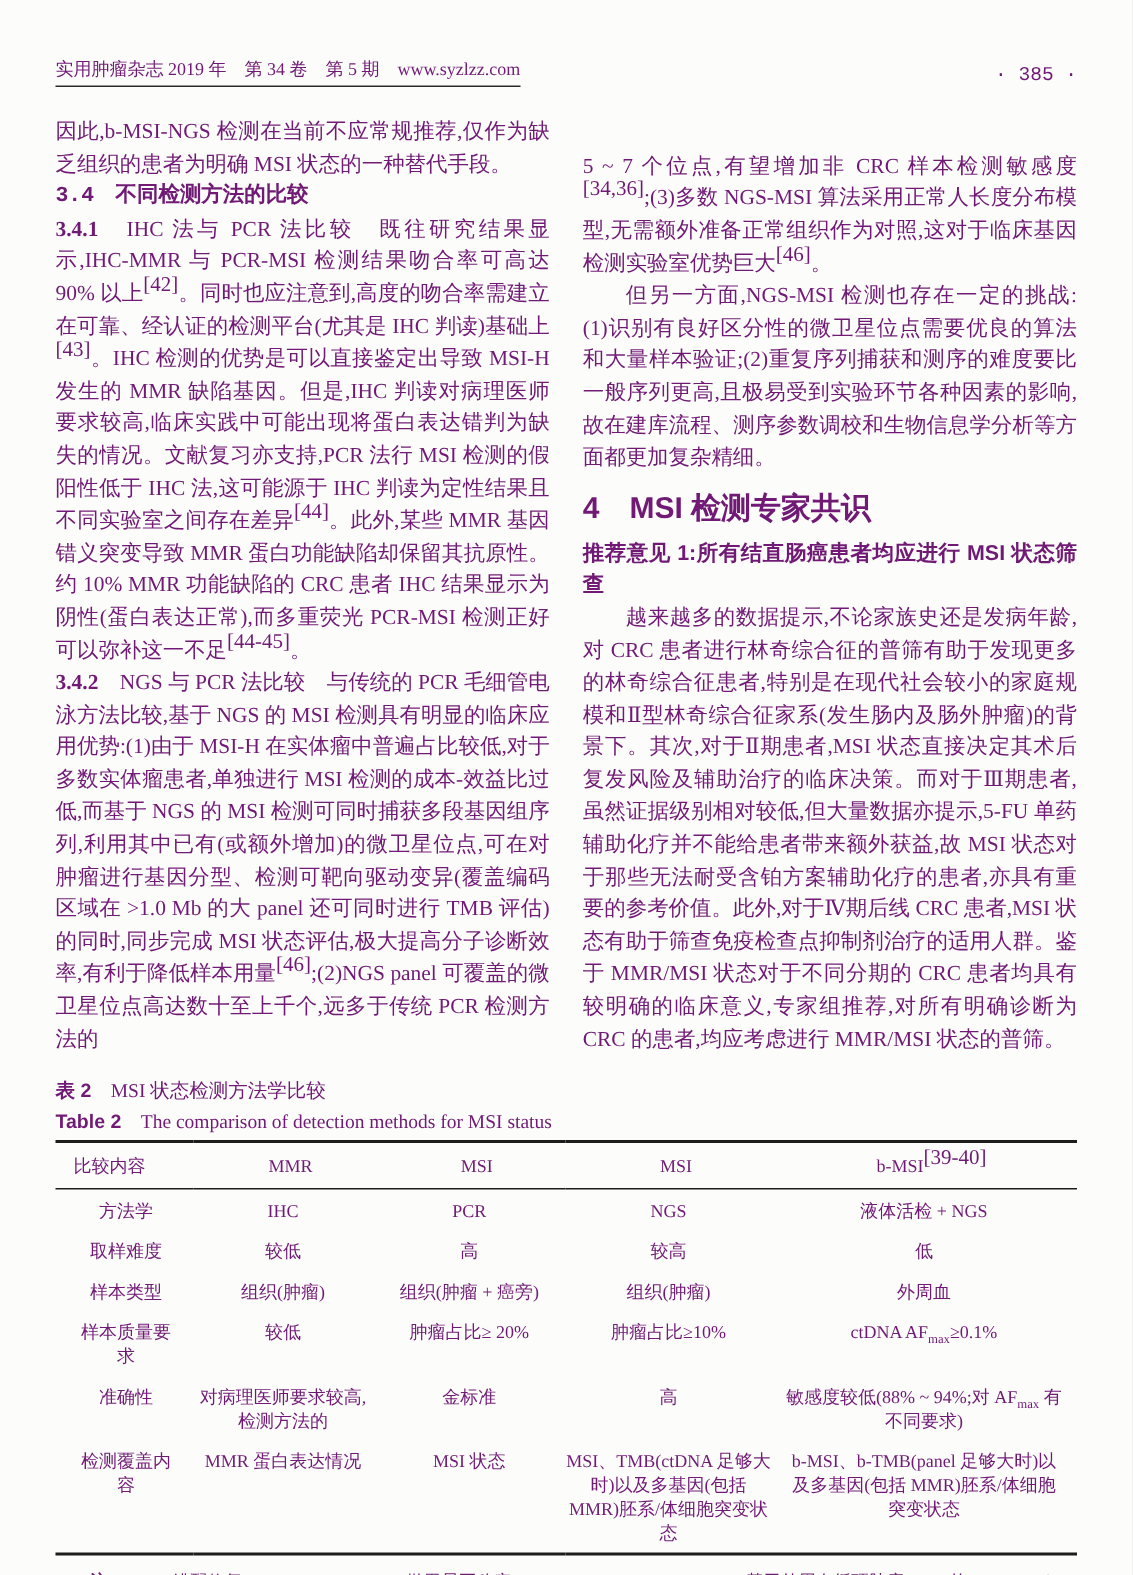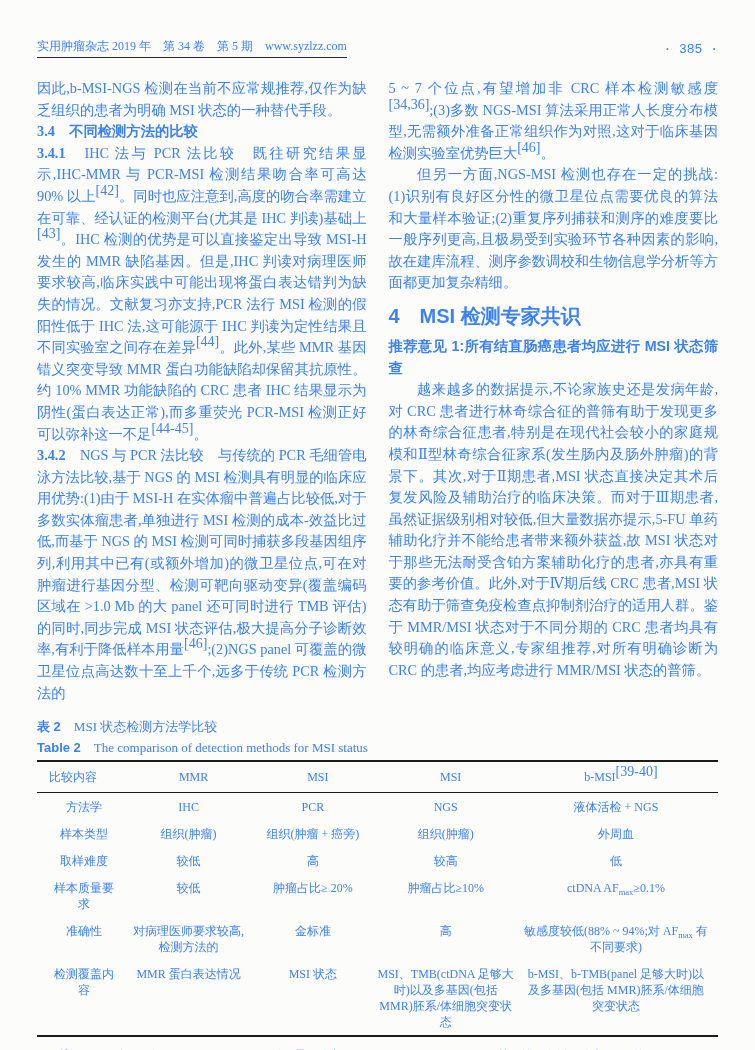--- a/index.html
+++ b/index.html
@@ -1,32 +1,32 @@
 <!DOCTYPE html>
 <html><head>
 <meta charset="utf-8">
 <style>
   html,body{margin:0;padding:0;background:#e8e8e8;}
   .page{
     width:755px;height:1050px;box-sizing:border-box;
-    background:#fcfcfb;color:#3b82f6;
+    background:#fcfcfb;color:#701a75;
     font-family:"Liberation Serif","DejaVu Serif",serif;
     padding:38px 37px 0 37px;position:relative;overflow:hidden;
   }
   
   .pagehead{display:flex;justify-content:space-between;align-items:flex-end;
     font-size:12px;line-height:16px;margin-bottom:20px;}
   .jinfo{border-bottom:1px solid #2a2a2a;padding-bottom:3px;}
   .pageno{font-size:13px;font-family:Liberation Mono, monospace;}
   
-  .columns{display:flex;gap:22px;}
+  .columns{display:flex;gap:22px;align-items:flex-end;}
   .col{flex:1;min-width:0;font-size:14.3px;line-height:21.6px;text-align:justify;}
   .col p{margin:0;}
   p.indent{text-indent:2em;}
-  .runhead{font-weight:bold;font-family:Liberation Serif, serif;}
+  .runhead{font-weight:bold;font-family:Liberation Mono, monospace;}
   h2.sec{font-family:"Liberation Sans","DejaVu Sans",sans-serif;
     font-size:20px;line-height:26px;margin:9px 0 7px 0;font-weight:bold;text-align:left;}
   p.rec{font-weight:bold;font-family:"Liberation Sans","DejaVu Sans",sans-serif;text-align:justify;}
   sup{font-size:14px;line-height:0;}
   sub{font-size:8.5px;line-height:0;}
   
   .tablewrap{margin-top:14px;}
   .cap{margin:0 0 3px 0;font-size:13px;line-height:18px;}
   .cap b{font-family:"Liberation Sans","DejaVu Sans",sans-serif;}
   table{width:100%;border-collapse:collapse;
@@ -93,32 +93,32 @@
       </thead>
       <tbody>
         <tr>
           <td class="first">方法学</td>
           <td>IHC</td>
           <td>PCR</td>
           <td>NGS</td>
           <td>液体活检 + NGS</td>
         </tr>
         <tr>
+          <td class="first">取样难度</td>
+          <td>较低</td>
+          <td>高</td>
+          <td>较高</td>
+          <td>低</td>
+        </tr>
+        <tr>
           <td class="first">样本类型</td>
           <td>组织(肿瘤)</td>
           <td>组织(肿瘤 + 癌旁)</td>
           <td>组织(肿瘤)</td>
           <td>外周血</td>
-        </tr>
-        <tr>
-          <td class="first">取样难度</td>
-          <td>较低</td>
-          <td>高</td>
-          <td>较高</td>
-          <td>低</td>
         </tr>
         <tr>
           <td class="first">样本质量要求</td>
           <td>较低</td>
           <td>肿瘤占比≥ 20%</td>
           <td>肿瘤占比≥10%</td>
           <td>ctDNA AF<sub>max</sub>≥0.1%</td>
         </tr>
         <tr>
           <td class="first">准确性</td>

